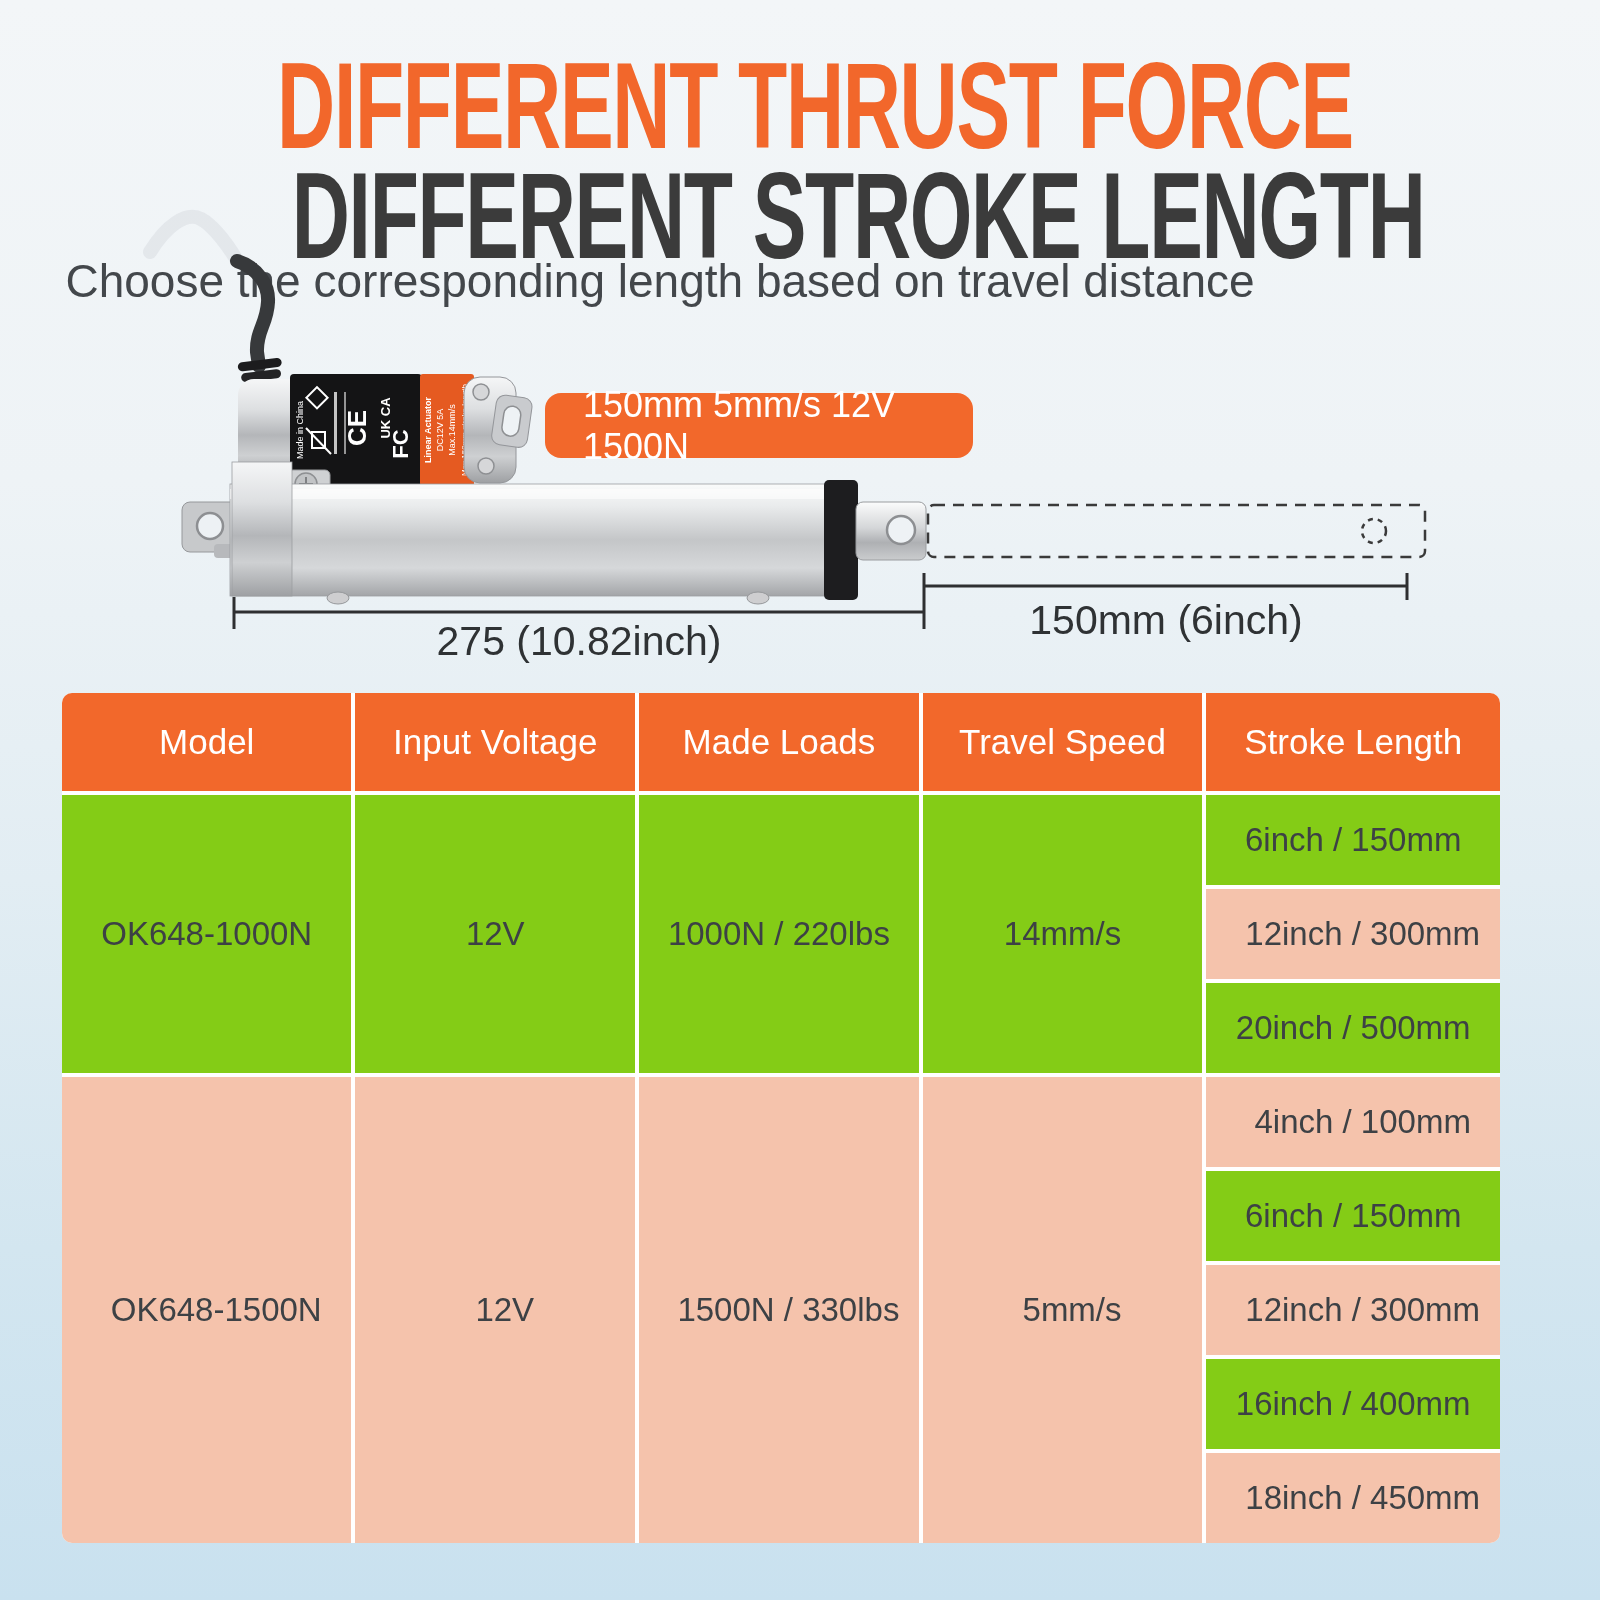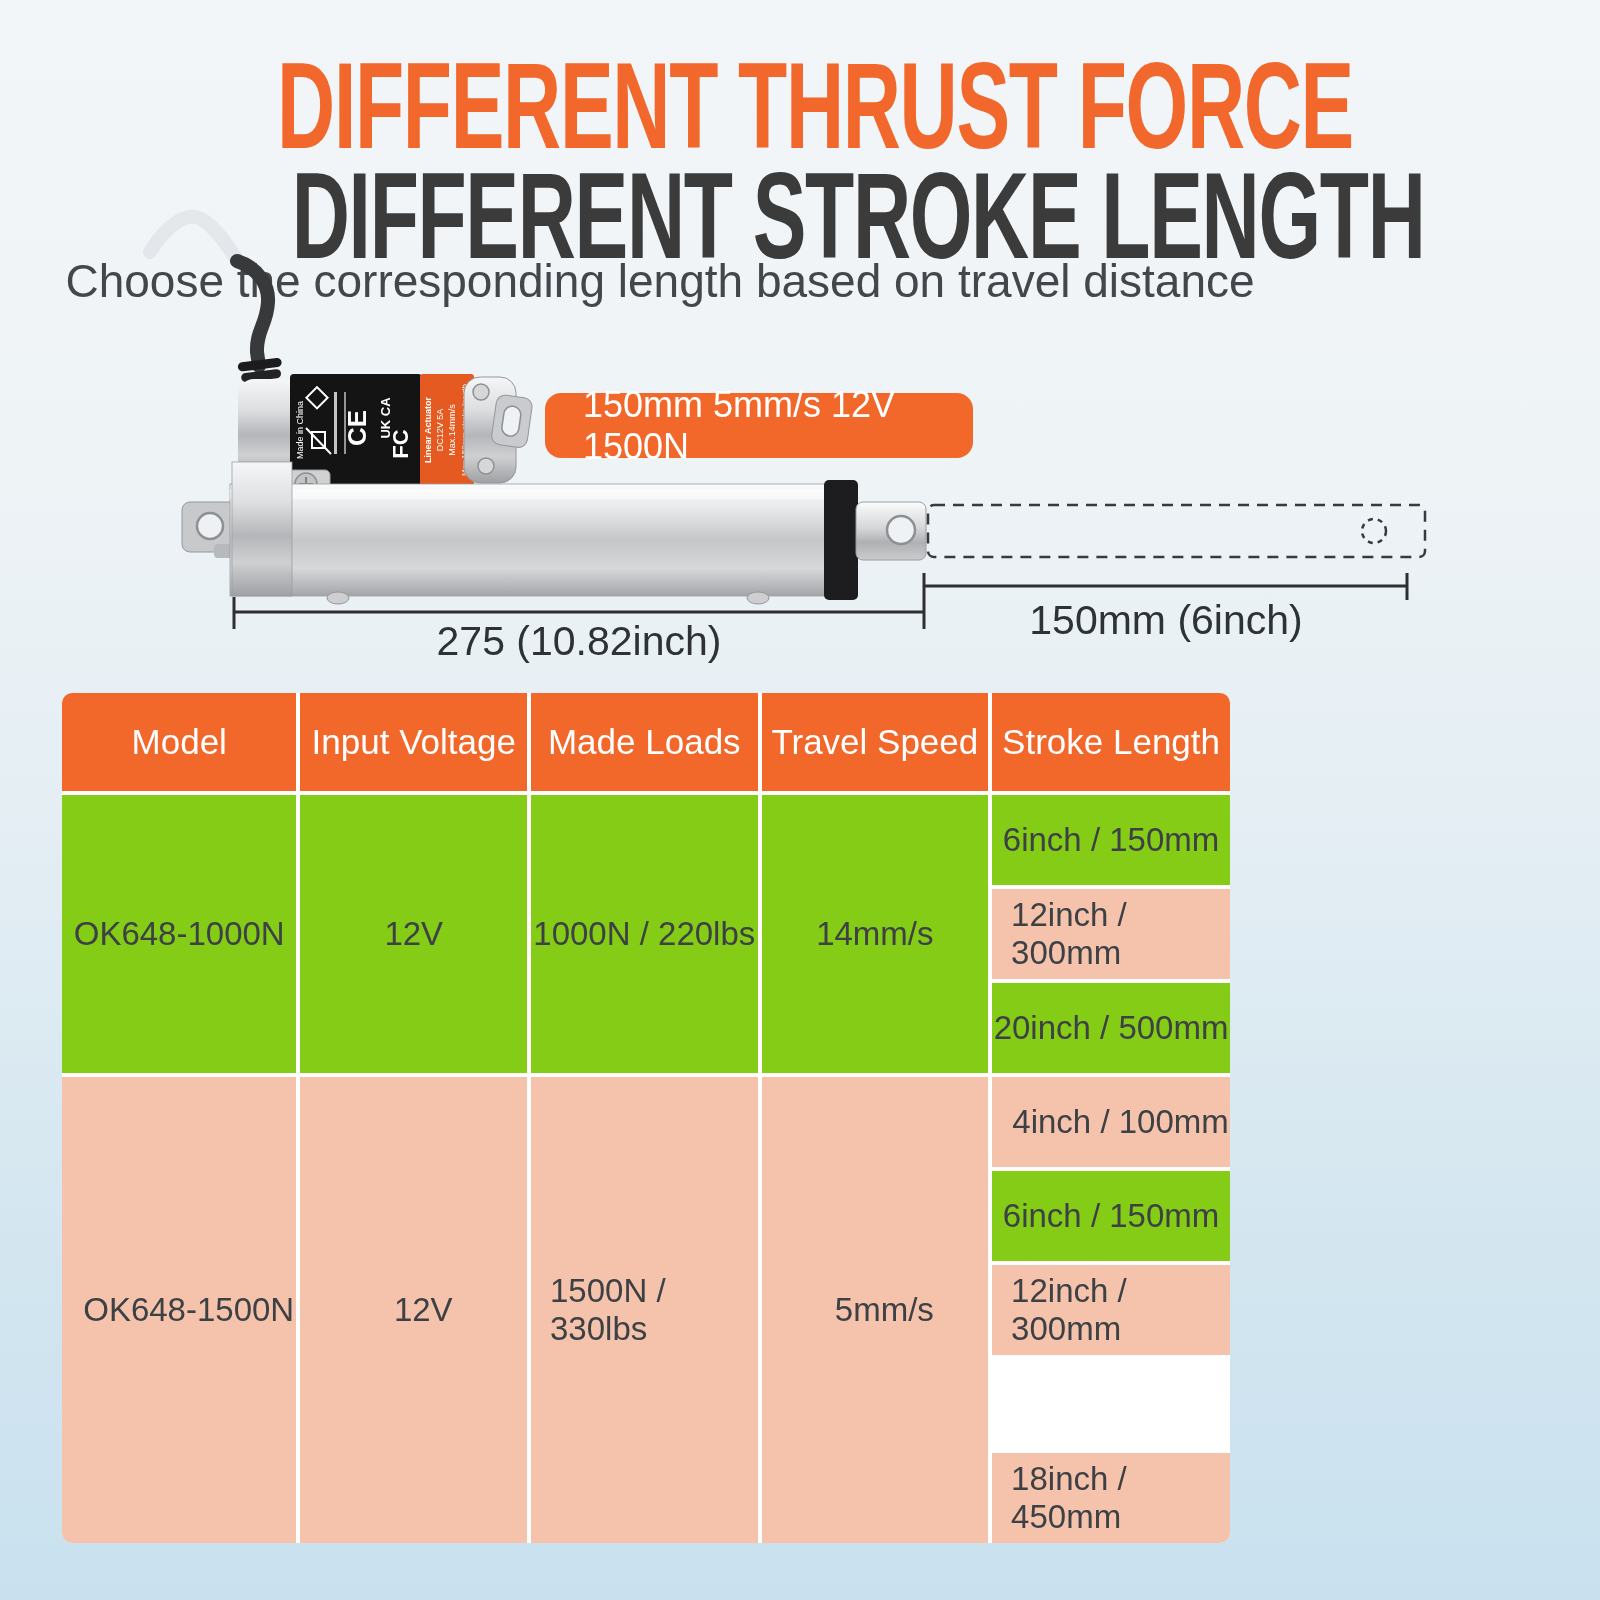--- a/index.html
+++ b/index.html
@@ -19,21 +19,21 @@
   
   .product-svg { position:absolute; left:0; top:0; width:1600px; height:690px; }
   svg text { font-family:"Liberation Sans", sans-serif; }
   .badge {
     position:absolute; left:545px; top:393px; width:428px; height:65px;
     background:#f2682b; border-radius:16px; display:flex; align-items:center; justify-content:center;
     color:#ffffff; font-size:36px;padding-left:38px;
   }
   
   .spec-table {
-    position:absolute; left:62px; top:693px; width:1168px; height:850px;
+    position:absolute; left:62px; top:693px; width:1438px; height:850px;
     display:grid; gap:4px; background:#ffffff;
     grid-template-columns:1.035fr 1fr 1fr 1fr 1.05fr;
     grid-template-rows:98px repeat(8, 90px);
     border-radius:10px; overflow:hidden;
   }
   .cell { display:flex; align-items:center; justify-content:center;
           font-size:33px; color:#3d4145; }
   .th   { background:#f2682b; color:#ffffff; font-size:35px; }
   .light { background:#84cc16; }
   .dark  { background:#f5c3ac;padding-left:19px; }
@@ -171,15 +171,16 @@
     <div class="cell dark" style="grid-column:5;grid-row:3">12inch / 300mm</div>
     <div class="cell light" style="grid-column:5;grid-row:4">20inch / 500mm</div>
 
     <div class="cell dark" style="grid-column:1;grid-row:5 / span 5">OK648-1500N</div>
     <div class="cell dark" style="grid-column:2;grid-row:5 / span 5">12V</div>
     <div class="cell dark" style="grid-column:3;grid-row:5 / span 5">1500N / 330lbs</div>
     <div class="cell dark" style="grid-column:4;grid-row:5 / span 5">5mm/s</div>
     <div class="cell dark" style="grid-column:5;grid-row:5">4inch / 100mm</div>
     <div class="cell light" style="grid-column:5;grid-row:6">6inch / 150mm</div>
     <div class="cell dark" style="grid-column:5;grid-row:7">12inch / 300mm</div>
+    <div class="cell light" style="grid-column:5;grid-row:8">16inch / 400mm</div>
     <div class="cell dark" style="grid-column:5;grid-row:9">18inch / 450mm</div>
   </div>
 </div>
 
 </body></html>

